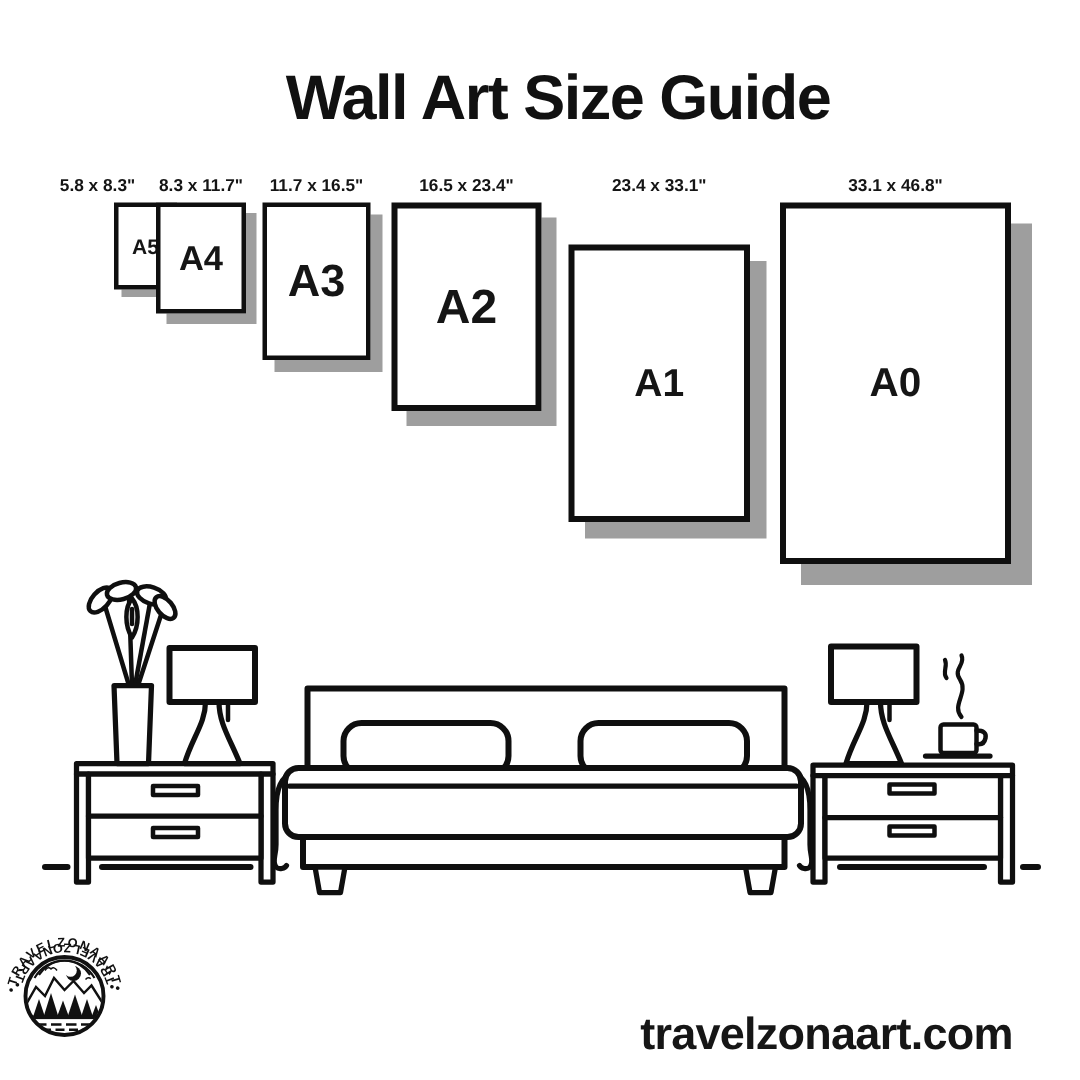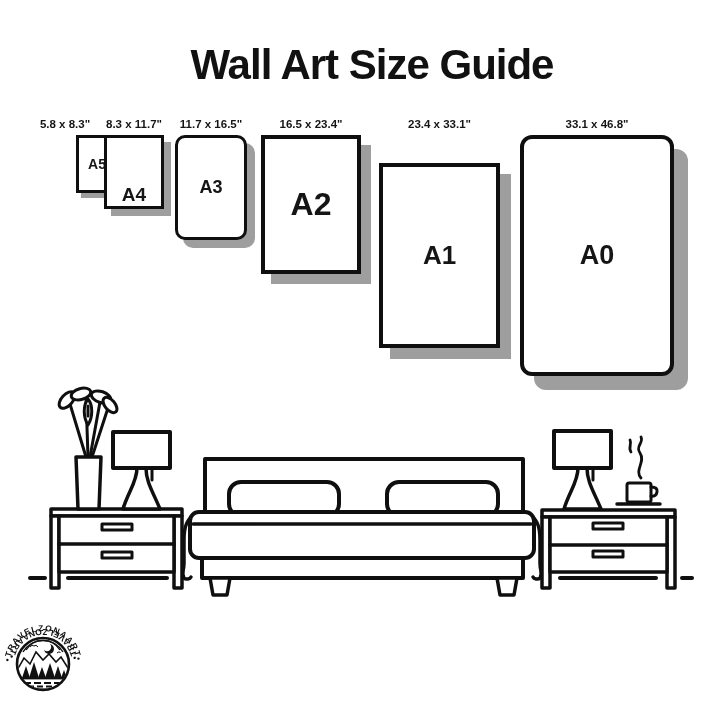--- a/index.html
+++ b/index.html
@@ -11,29 +11,29 @@
 
   
   .size-item{position:absolute;top:135px;}
   .frame{box-sizing:border-box;width:100%;height:100%;background:#fff;border:3px solid #0f0f0f;
          display:flex;align-items:center;justify-content:center;font-weight:bold;color:#151515;}
   .dim-label{position:absolute;bottom:calc(100% + 5px);left:50%;transform:translateX(-50%);
              white-space:nowrap;font-size:11.5px;font-weight:bold;color:#151515;}
   .s-a5{left:44px;width:42px;height:58px;}
   .s-a5 .frame{box-shadow:5px 5px 0 0 #9e9e9e;font-size:14px;margin-left:32px;}
   .s-a4{left:104px;width:60px;height:74px;}
-  .s-a4 .frame{box-shadow:7px 7px 0 0 #9e9e9e;font-size:19px;align-items:flex-end;}
+  .s-a4 .frame{box-shadow:7px 7px 0 0 #9e9e9e;font-size:23px;}
   .s-a3{left:175px;width:72px;height:105px;}
-  .s-a3 .frame{box-shadow:8px 8px 0 0 #9e9e9e;font-size:18px;border-radius:10px;}
+  .s-a3 .frame{box-shadow:8px 8px 0 0 #9e9e9e;font-size:30px;}
   .s-a2{left:261px;width:100px;height:139px;}
   .s-a2 .frame{border-width:4px;box-shadow:10px 10px 0 0 #9e9e9e;font-size:32px;}
   .s-a1{left:379px;width:121px;height:185px;}
   .s-a1 .frame{border-width:4px;box-shadow:11px 11px 0 0 #9e9e9e;font-size:26px;margin-top:28px;}
   .s-a0{left:520px;width:154px;height:241px;}
-  .s-a0 .frame{border-width:4px;box-shadow:14px 14px 0 0 #9e9e9e;font-size:27px;border-radius:12px;}
+  .s-a0 .frame{border-width:4px;box-shadow:14px 14px 0 0 #9e9e9e;font-size:27px;}
 
   .bedroom{position:absolute;left:0;top:380px;width:720px;height:230px;}
   .logo{position:absolute;left:0;top:618px;width:92px;height:96px;}
 
   .website{position:absolute;top:673px;left:401px;width:300px;text-align:center;
            font-size:30px;font-weight:800;letter-spacing:-0.5px;color:#161616;}
 </style>
 </head>
 <body>
 
@@ -187,14 +187,15 @@
       </g>
     </g>
     <text font-family="Liberation Sans, sans-serif" font-size="8.5" font-weight="bold" fill="#111" letter-spacing="1.2">
       <textPath href="#arcTop" startOffset="50%" text-anchor="middle">•TRAVELZONAART•</textPath>
     </text>
     <text font-family="Liberation Sans, sans-serif" font-size="8.5" font-weight="bold" fill="#111" letter-spacing="1.2">
       <textPath href="#arcBottom" startOffset="50%" text-anchor="middle">•TRAVELZONAART•</textPath>
     </text>
   </svg>
 
+  <div class="website">travelzonaart.com</div>
 
 </div>
 
 </body></html>

